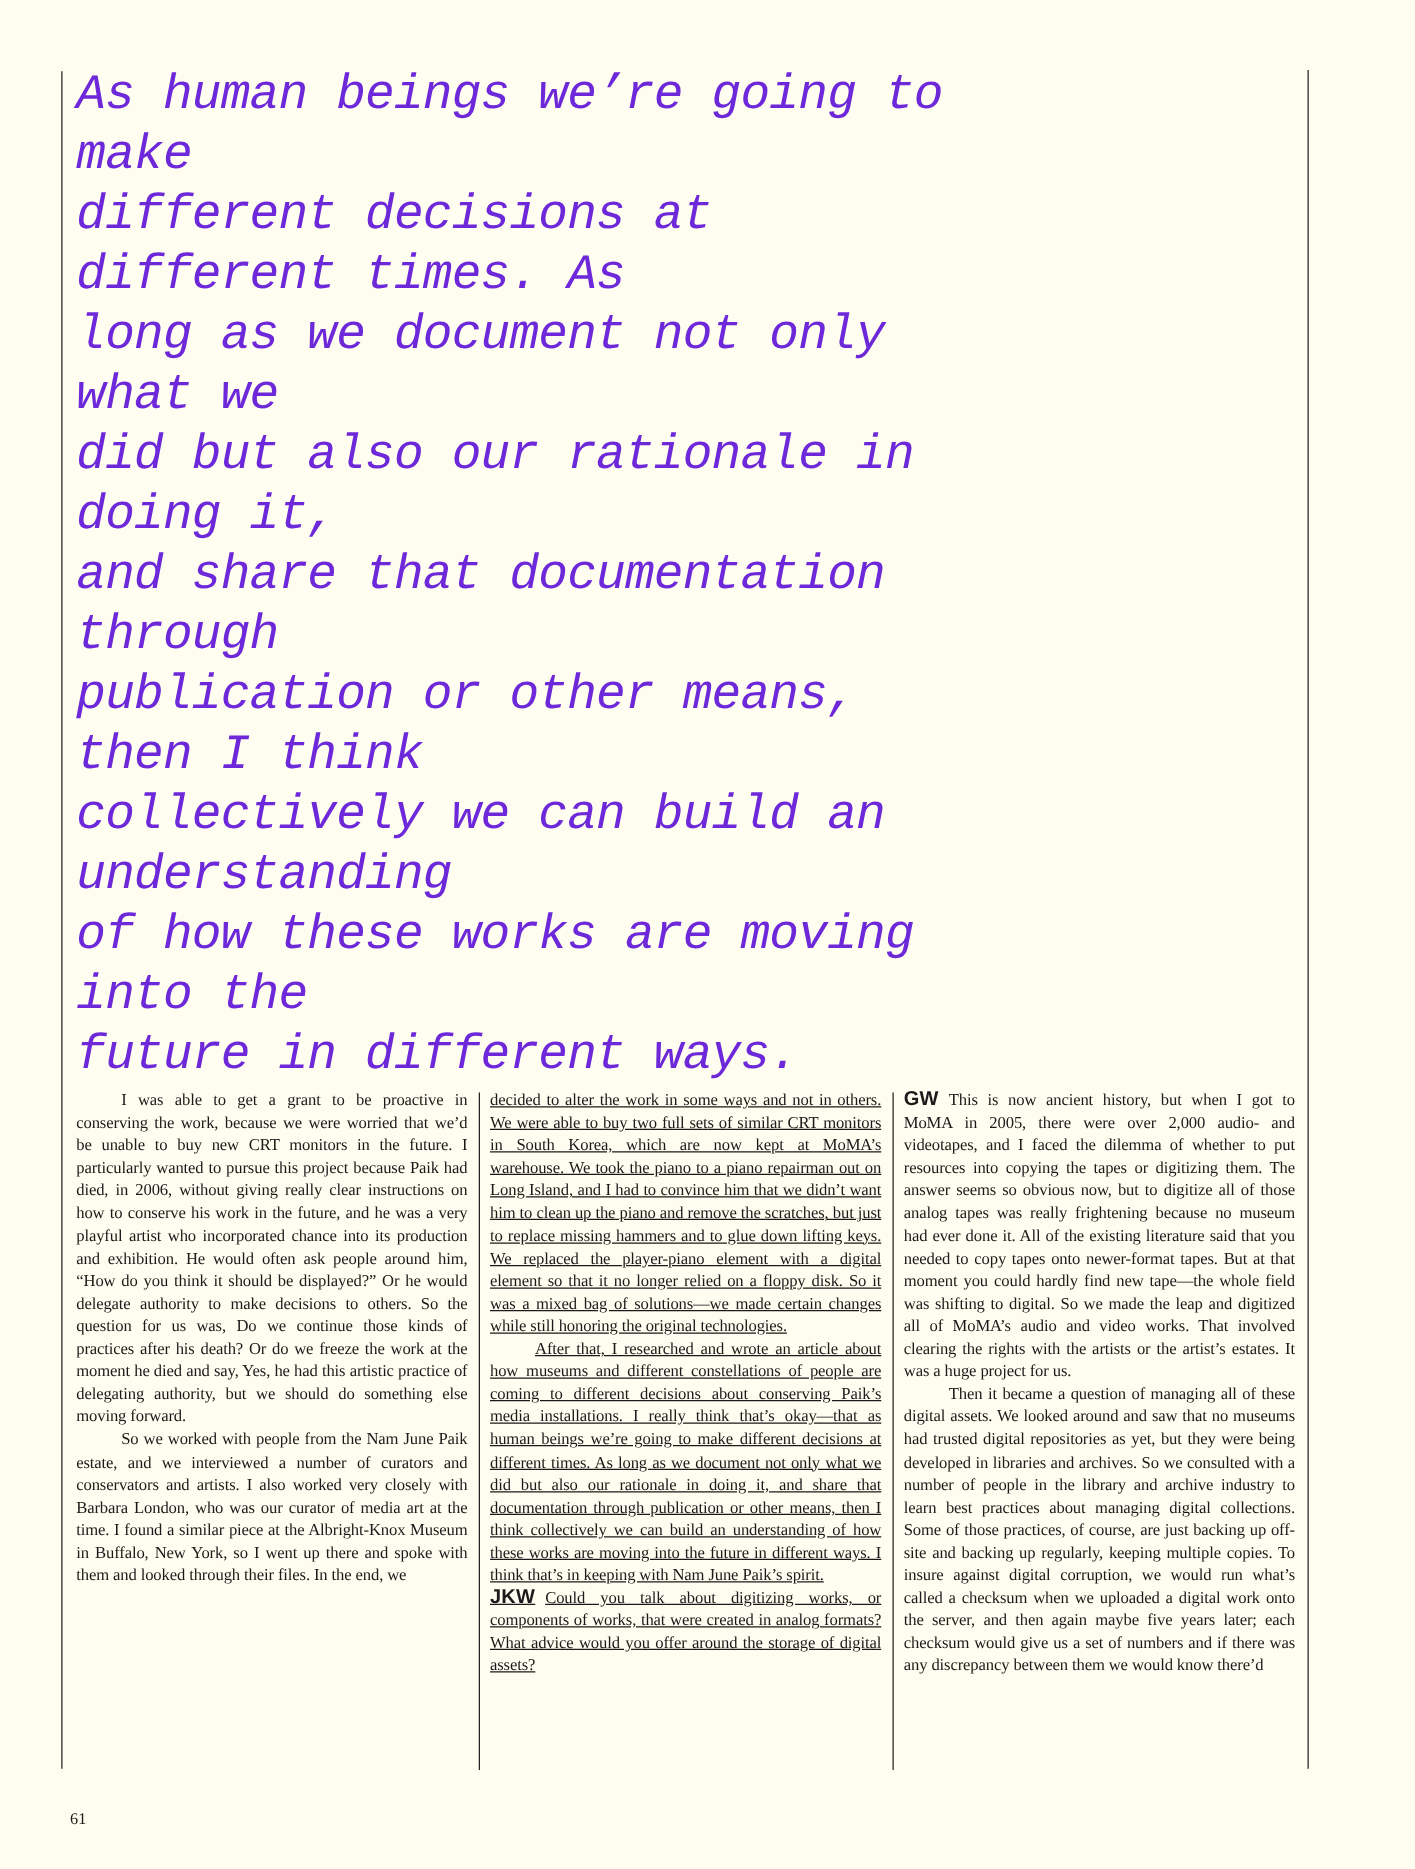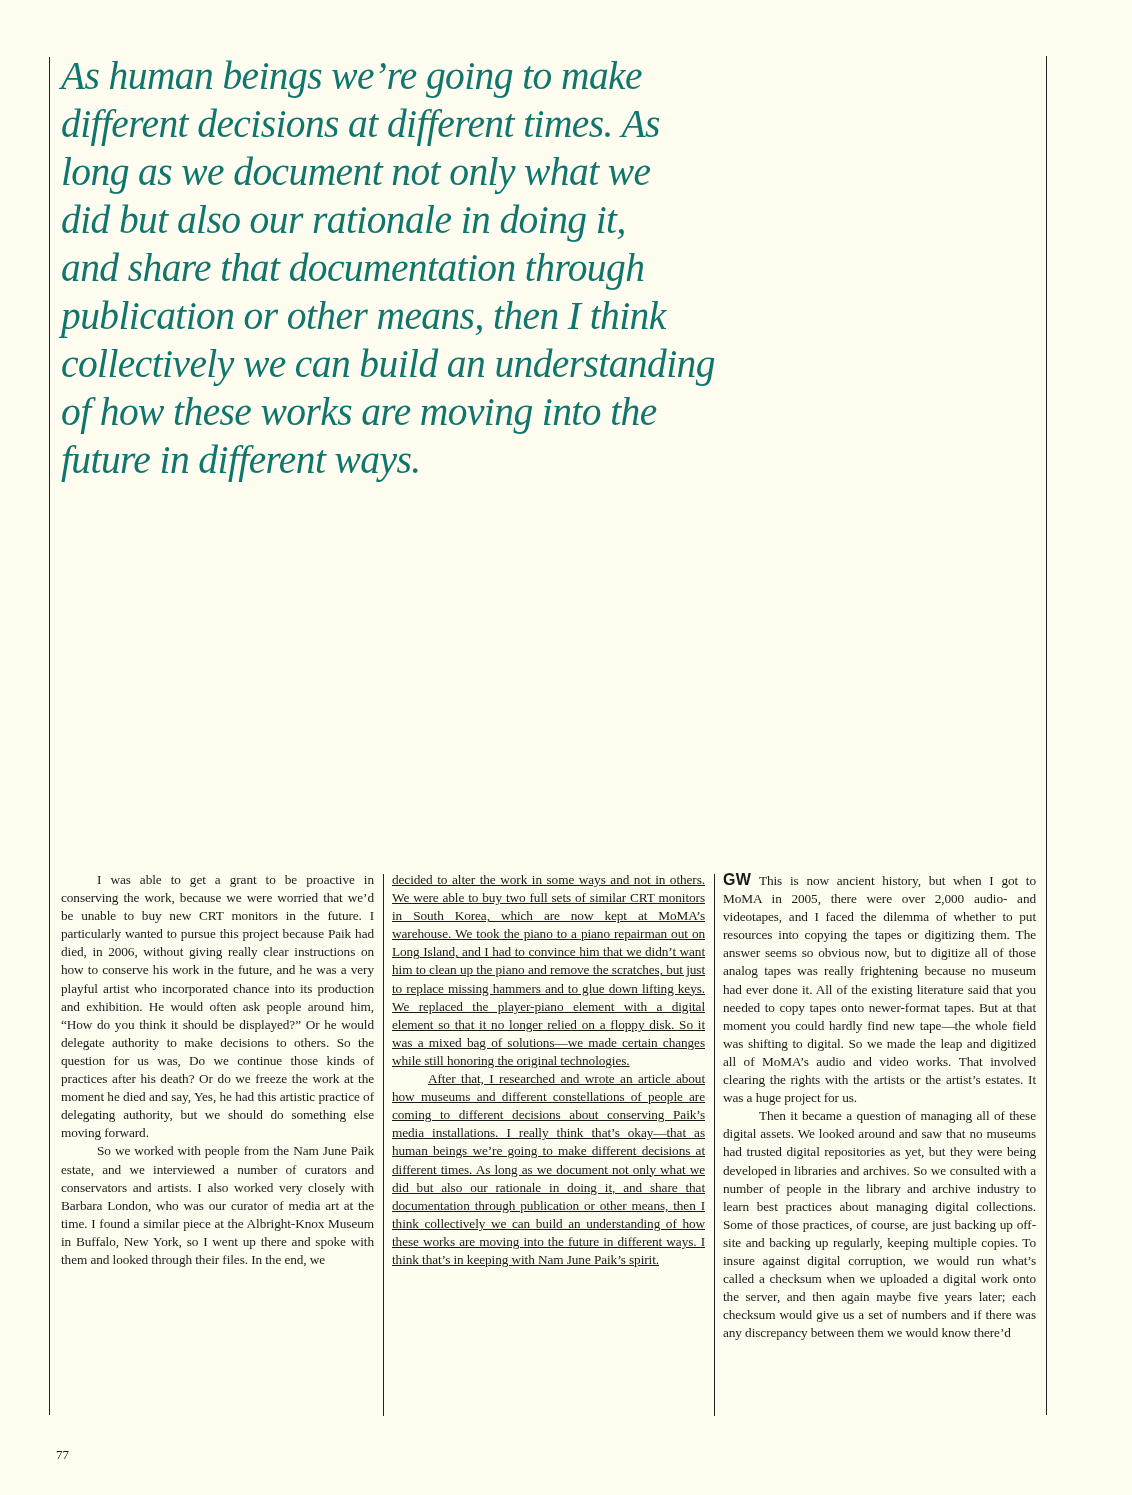--- a/index.html
+++ b/index.html
@@ -14,26 +14,26 @@
   .rule { position: absolute; background: #222; width: 1px; }
   #rule-left { left: 49px; top: 57px; height: 1358px; }
   #rule-right { left: 1046px; top: 56px; height: 1359px; }
   #rule-col1 { left: 383px; top: 874px; height: 542px; }
   #rule-col2 { left: 714px; top: 874px; height: 542px; }
 
   .pullquote {
     position: absolute;
     left: 61px; top: 52px;
     width: 700px;
-    font-family: Liberation Serif, serif;
+    font-family: Liberation Mono, monospace;
     font-style: italic;
     font-size: 39.5px;
     line-height: 48px;
     letter-spacing: -0.6px;
-    color: #0f766e;
+    color: #6d28d9;
     white-space: pre-line;
     margin: 0;
   }
   .col {
     position: absolute;
     top: 871px;
     width: 313px;
     font-size: 13.3px;
     line-height: 18.1px;
     text-align: justify;
@@ -76,20 +76,21 @@
 future in different ways.</p>
 
 <div class="col" id="col-1">
   <p class="indent">I was able to get a grant to be proactive in conserving the work, because we were worried that we’d be unable to buy new CRT monitors in the future. I particularly wanted to pursue this project because Paik had died, in 2006, without giving really clear instructions on how to conserve his work in the future, and he was a very playful artist who incorporated chance into its production and exhibition. He would often ask people around him, “How do you think it should be displayed?” Or he would delegate authority to make decisions to others. So the question for us was, Do we continue those kinds of practices after his death? Or do we freeze the work at the moment he died and say, Yes, he had this artistic practice of delegating authority, but we should do something else moving forward.</p>
   <p class="indent">So we worked with people from the Nam June Paik estate, and we interviewed a number of curators and conservators and artists. I also worked very closely with Barbara London, who was our curator of media art at the time. I found a similar piece at the Albright-Knox Museum in Buffalo, New York, so I went up there and spoke with them and looked through their files. In the end, we</p>
 </div>
 
 <div class="col" id="col-2">
   <p>decided to alter the work in some ways and not in others. We were able to buy two full sets of similar CRT monitors in South Korea, which are now kept at MoMA’s warehouse. We took the piano to a piano repairman out on Long Island, and I had to convince him that we didn’t want him to clean up the piano and remove the scratches, but just to replace missing hammers and to glue down lifting keys. We replaced the player-piano element with a digital element so that it no longer relied on a floppy disk. So it was a mixed bag of solutions—we made certain changes while still honoring the original technologies.</p>
   <p class="indent">After that, I researched and wrote an article about how museums and different constellations of people are coming to different decisions about conserving Paik’s media installations. I really think that’s okay—that as human beings we’re going to make different decisions at different times. As long as we document not only what we did but also our rationale in doing it, and share that documentation through publication or other means, then I think collectively we can build an understanding of how these works are moving into the future in different ways. I think that’s in keeping with Nam June Paik’s spirit.</p>
+  <p><span class="speaker">JKW</span><span>Could you talk about digitizing works, or components of works, that were created in analog formats? What advice would you offer around the storage of digital assets?</span></p>
 </div>
 
 <div class="col" id="col-3">
   <p><span class="speaker">GW</span><span>This is now ancient history, but when I got to MoMA in 2005, there were over 2,000 audio- and videotapes, and I faced the dilemma of whether to put resources into copying the tapes or digitizing them. The answer seems so obvious now, but to digitize all of those analog tapes was really frightening because no museum had ever done it. All of the existing literature said that you needed to copy tapes onto newer-format tapes. But at that moment you could hardly find new tape—the whole field was shifting to digital. So we made the leap and digitized all of MoMA’s audio and video works. That involved clearing the rights with the artists or the artist’s estates. It was a huge project for us.</span></p>
   <p class="indent">Then it became a question of managing all of these digital assets. We looked around and saw that no museums had trusted digital repositories as yet, but they were being developed in libraries and archives. So we consulted with a number of people in the library and archive industry to learn best practices about managing digital collections. Some of those practices, of course, are just backing up off-site and backing up regularly, keeping multiple copies. To insure against digital corruption, we would run what’s called a checksum when we uploaded a digital work onto the server, and then again maybe five years later; each checksum would give us a set of numbers and if there was any discrepancy between them we would know there’d</p>
 </div>
 
-<div class="page-number">77</div>
+<div class="page-number">61</div>
 
 </body></html>

